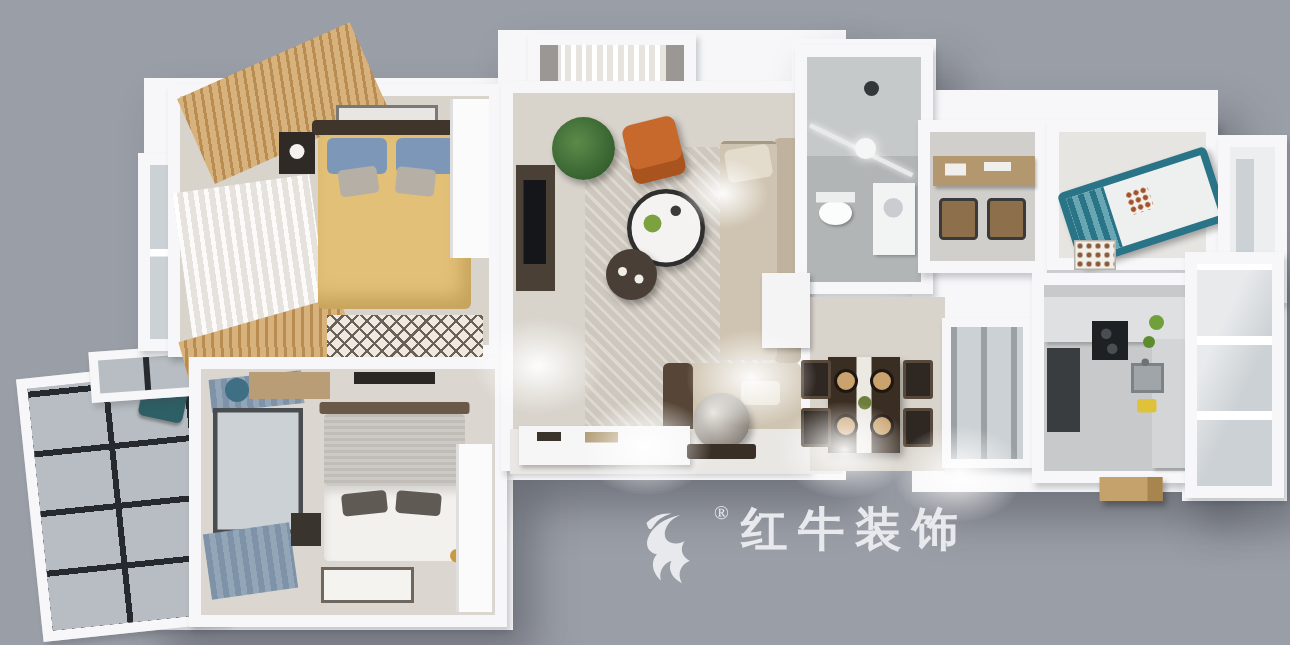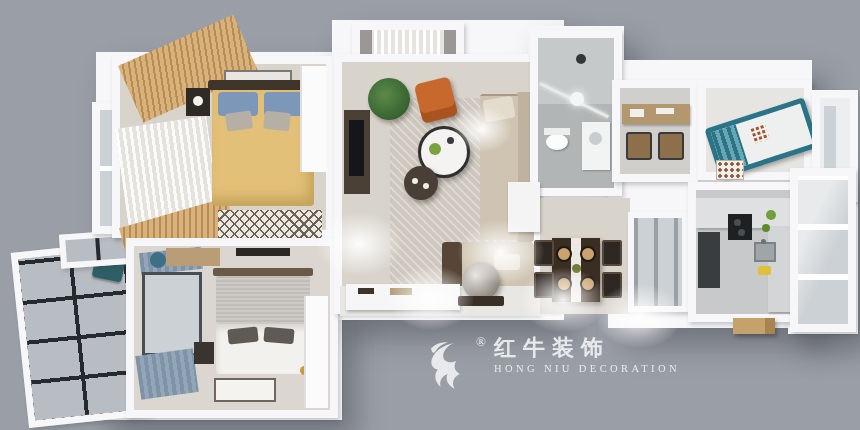--- a/index.html
+++ b/index.html
@@ -28,21 +28,21 @@
   .f{position:absolute;} 
   .glow{position:absolute;width:86px;height:64px;border-radius:50%;
     background:radial-gradient(ellipse at center, rgba(255,255,255,.95) 0%, rgba(255,255,255,.35) 45%, rgba(255,255,255,0) 72%);
     pointer-events:none;}
   .logo{position:absolute;left:424px;top:336px;display:flex;align-items:flex-start;
     color:var(--logo);opacity:.95;}
   .logo-icon{width:56px;height:56px;position:relative;margin-top:2px;}
   .logo-reg{position:absolute;left:478px;top:336px;font-size:13px;color:var(--logo);
     font-family:"Liberation Serif",serif;}
   .logo-text{margin-left:14px;}
-  .logo-cn{font-size:22px;font-weight:bold;letter-spacing:7px;line-height:1.1;
+  .logo-cn{font-size:31px;font-weight:bold;letter-spacing:7px;line-height:1.1;
     font-family:"DejaVu Sans",sans-serif;white-space:nowrap;}
   .logo-en{font-size:10.5px;letter-spacing:3.4px;margin-top:3px;
     font-family:"Liberation Serif",serif;white-space:nowrap;}
   .slats{background:repeating-linear-gradient(105deg,var(--woodlight) 0 4px,#b98d52 4px 6px);}
   .sheerv{background:repeating-linear-gradient(90deg,#ffffff 0 3px,#e7e4df 3px 7px);}
   .diam{background-color:#efe9e1;
     background-image:repeating-linear-gradient(45deg,#6b6257 0 1.5px,transparent 1.5px 7px),
                      repeating-linear-gradient(135deg,#6b6257 0 1.5px,transparent 1.5px 7px);}
   .rugtex{background-color:var(--rug);
     background-image:repeating-linear-gradient(45deg,rgba(255,255,255,.3) 0 2px,transparent 2px 6px);}
@@ -234,17 +234,16 @@
   <div class="glow" style="left:452px;top:106px;width:60px;height:46px;"></div>
 
   <div class="logo">
     <svg class="logo-icon" viewBox="0 0 64 60" aria-hidden="true">
       <path fill="#edeef1" d="M34 4 C22 6 12 13 9 22 C7 28 10 33 16 34 C11 39 12 48 19 54 C17 47 21 41 27 39 C24 45 27 52 35 56 C31 49 34 42 41 39 C35 36 33 30 37 24 C29 28 21 25 22 17 C23 11 28 6 34 4 Z"></path>
       <path fill="#edeef1" d="M8 10 Q16 2 27 3 Q17 6 13 13 Q10 18 8 10 Z"></path>
     </svg>
     <span class="logo-reg" style="position:absolute;left:52px;top:-2px;">®</span>
     <div class="logo-text">
       <div class="logo-cn">红牛装饰</div>
-      <div class="logo-en">HONG NIU DECORATION</div>
     </div>
   </div>
 
 </div>
 
 </body></html>

